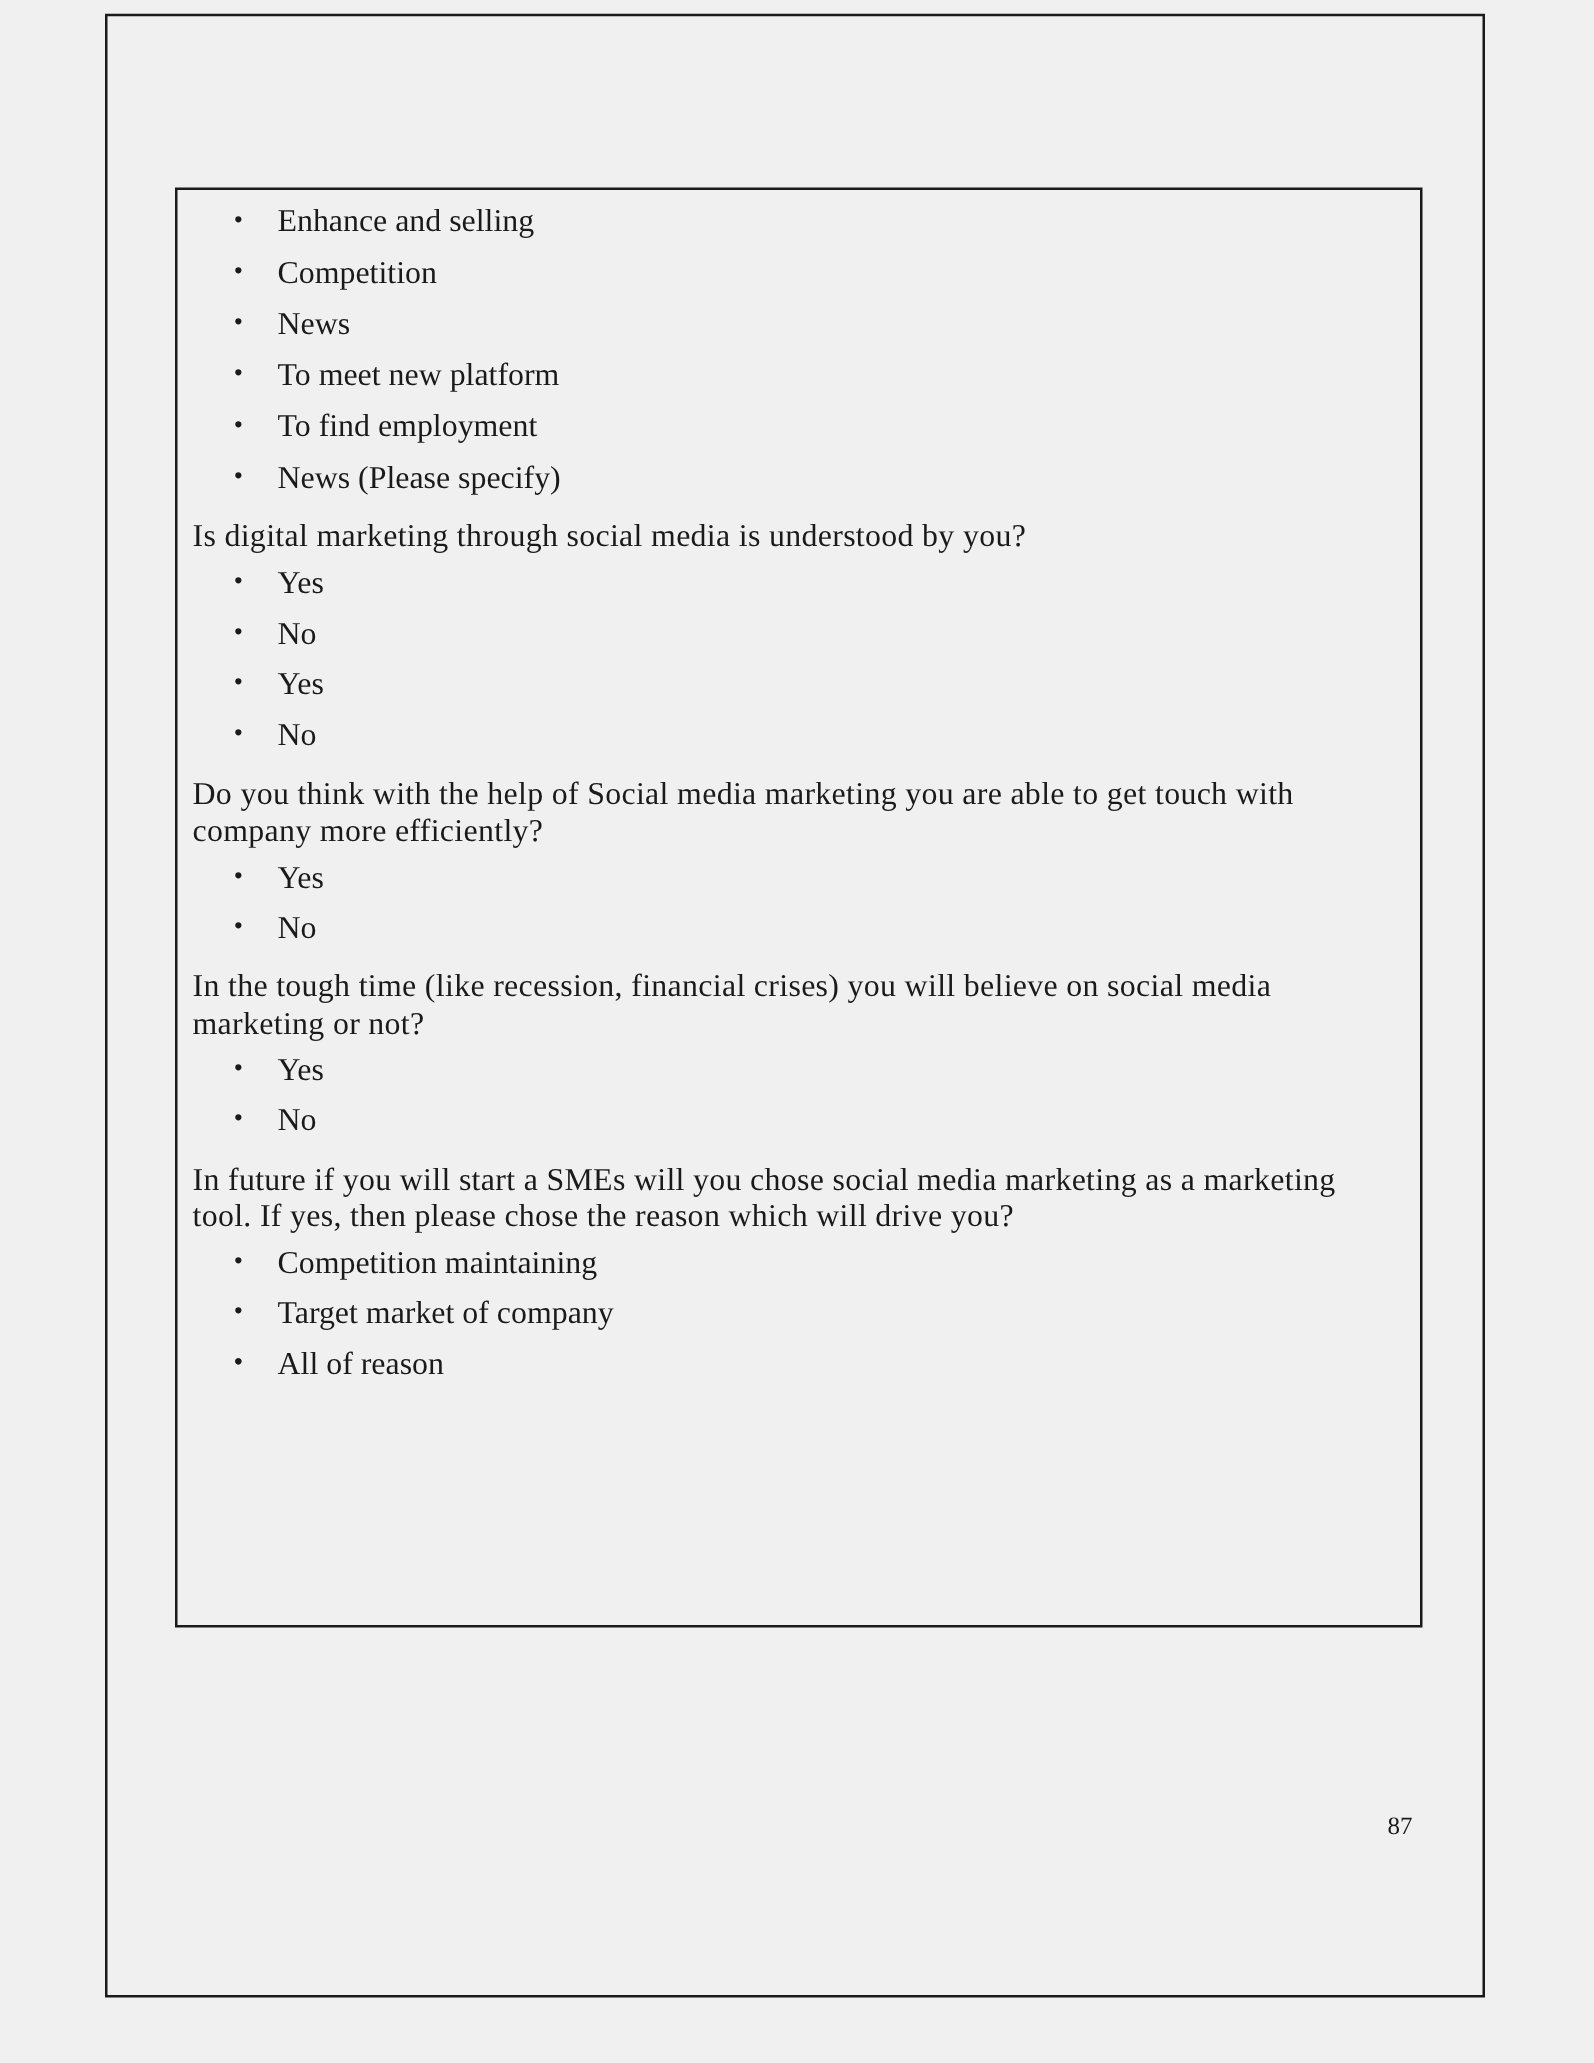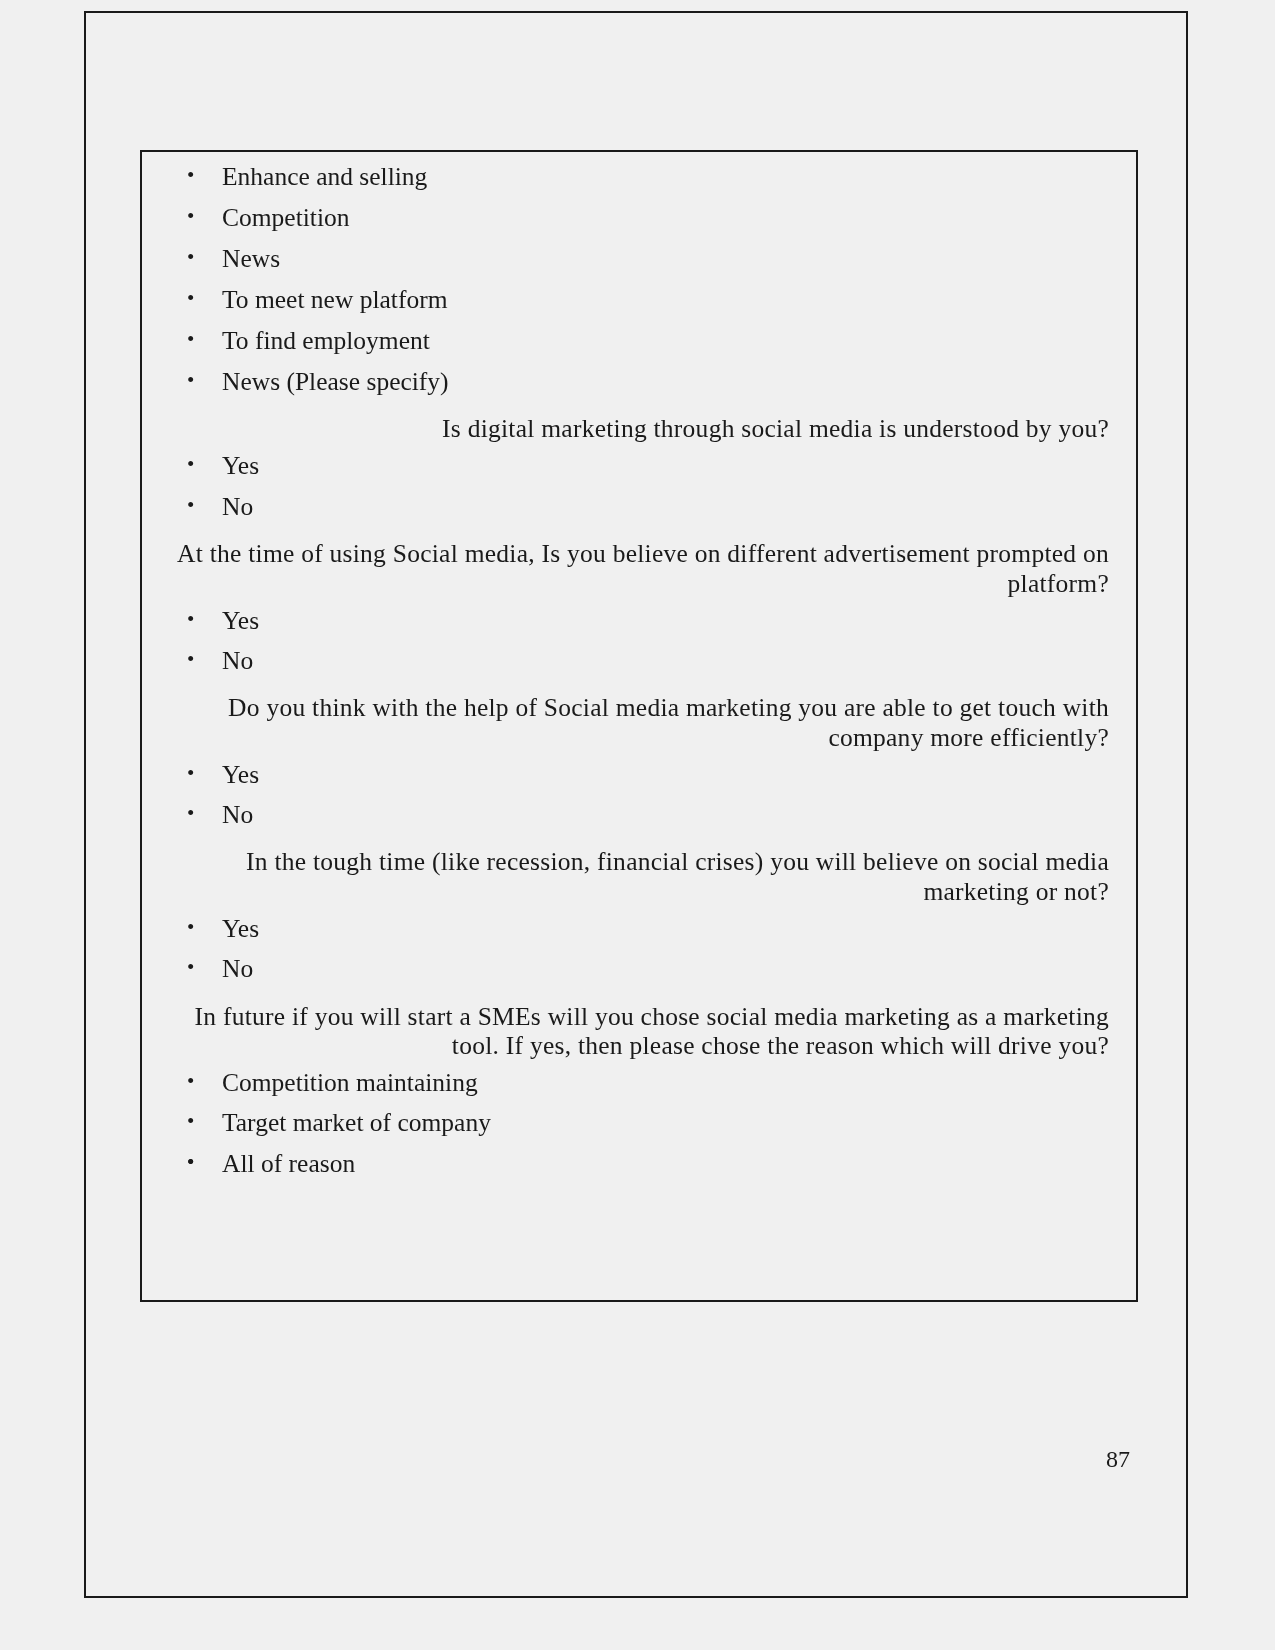--- a/index.html
+++ b/index.html
@@ -38,21 +38,21 @@
     height: 1152px;
     border: 2px solid #1a1a1a;
     box-sizing: border-box;
     padding: 10px 14px 0 10px;
   }
 
   .q-text {
     font-size: 25.5px;
     line-height: 1.15;
     margin: 18px 0 0.30em 0;
-    text-align: right;
+    text-align: left;
     padding-left: 2px;
     letter-spacing: 0.01em;
   }
 
   ul.bullets {
     list-style: none;
     margin: 0 0 0.10em 0;
     padding: 0;
   }
   ul.bullets li {
@@ -73,21 +73,21 @@
   
   ul.bullets.first-list { margin-top: 0; }
   ul.bullets.first-list li { margin-bottom: 0.46em; }
 
   .q-text.wrapped { max-width: 955px; }
 
   #page-number {
     position: absolute;
     right: 56px;
     bottom: 125px;
-    font-size: 24px;
+    font-size: 20px;
     line-height: 1;
     margin-left: 36px;
   }
 </style>
 </head>
 <body>
 
 <div id="page-frame">
   <div id="content-box">
 
@@ -97,21 +97,20 @@
         <li><span class="bullet-glyph">•</span><span>News</span></li>
         <li><span class="bullet-glyph">•</span><span>To meet new platform</span></li>
         <li><span class="bullet-glyph">•</span><span>To find employment</span></li>
         <li><span class="bullet-glyph">•</span><span>News (Please specify)</span></li>
       </ul>
       <p class="q-text wrapped">Is digital marketing through social media is understood by you?</p>
       <ul class="bullets">
         <li><span class="bullet-glyph">•</span><span>Yes</span></li>
         <li><span class="bullet-glyph">•</span><span>No</span></li>
       </ul>
-      <p class="q-text wrapped">At the time of using Social media, Is you believe on different advertisement prompted on platform?</p>
       <ul class="bullets">
         <li><span class="bullet-glyph">•</span><span>Yes</span></li>
         <li><span class="bullet-glyph">•</span><span>No</span></li>
       </ul>
       <p class="q-text wrapped">Do you think with the help of Social media marketing you are able to get touch with company more efficiently?</p>
       <ul class="bullets">
         <li><span class="bullet-glyph">•</span><span>Yes</span></li>
         <li><span class="bullet-glyph">•</span><span>No</span></li>
       </ul>
       <p class="q-text wrapped">In the tough time (like recession, financial crises) you will believe on social media marketing or not?</p>

